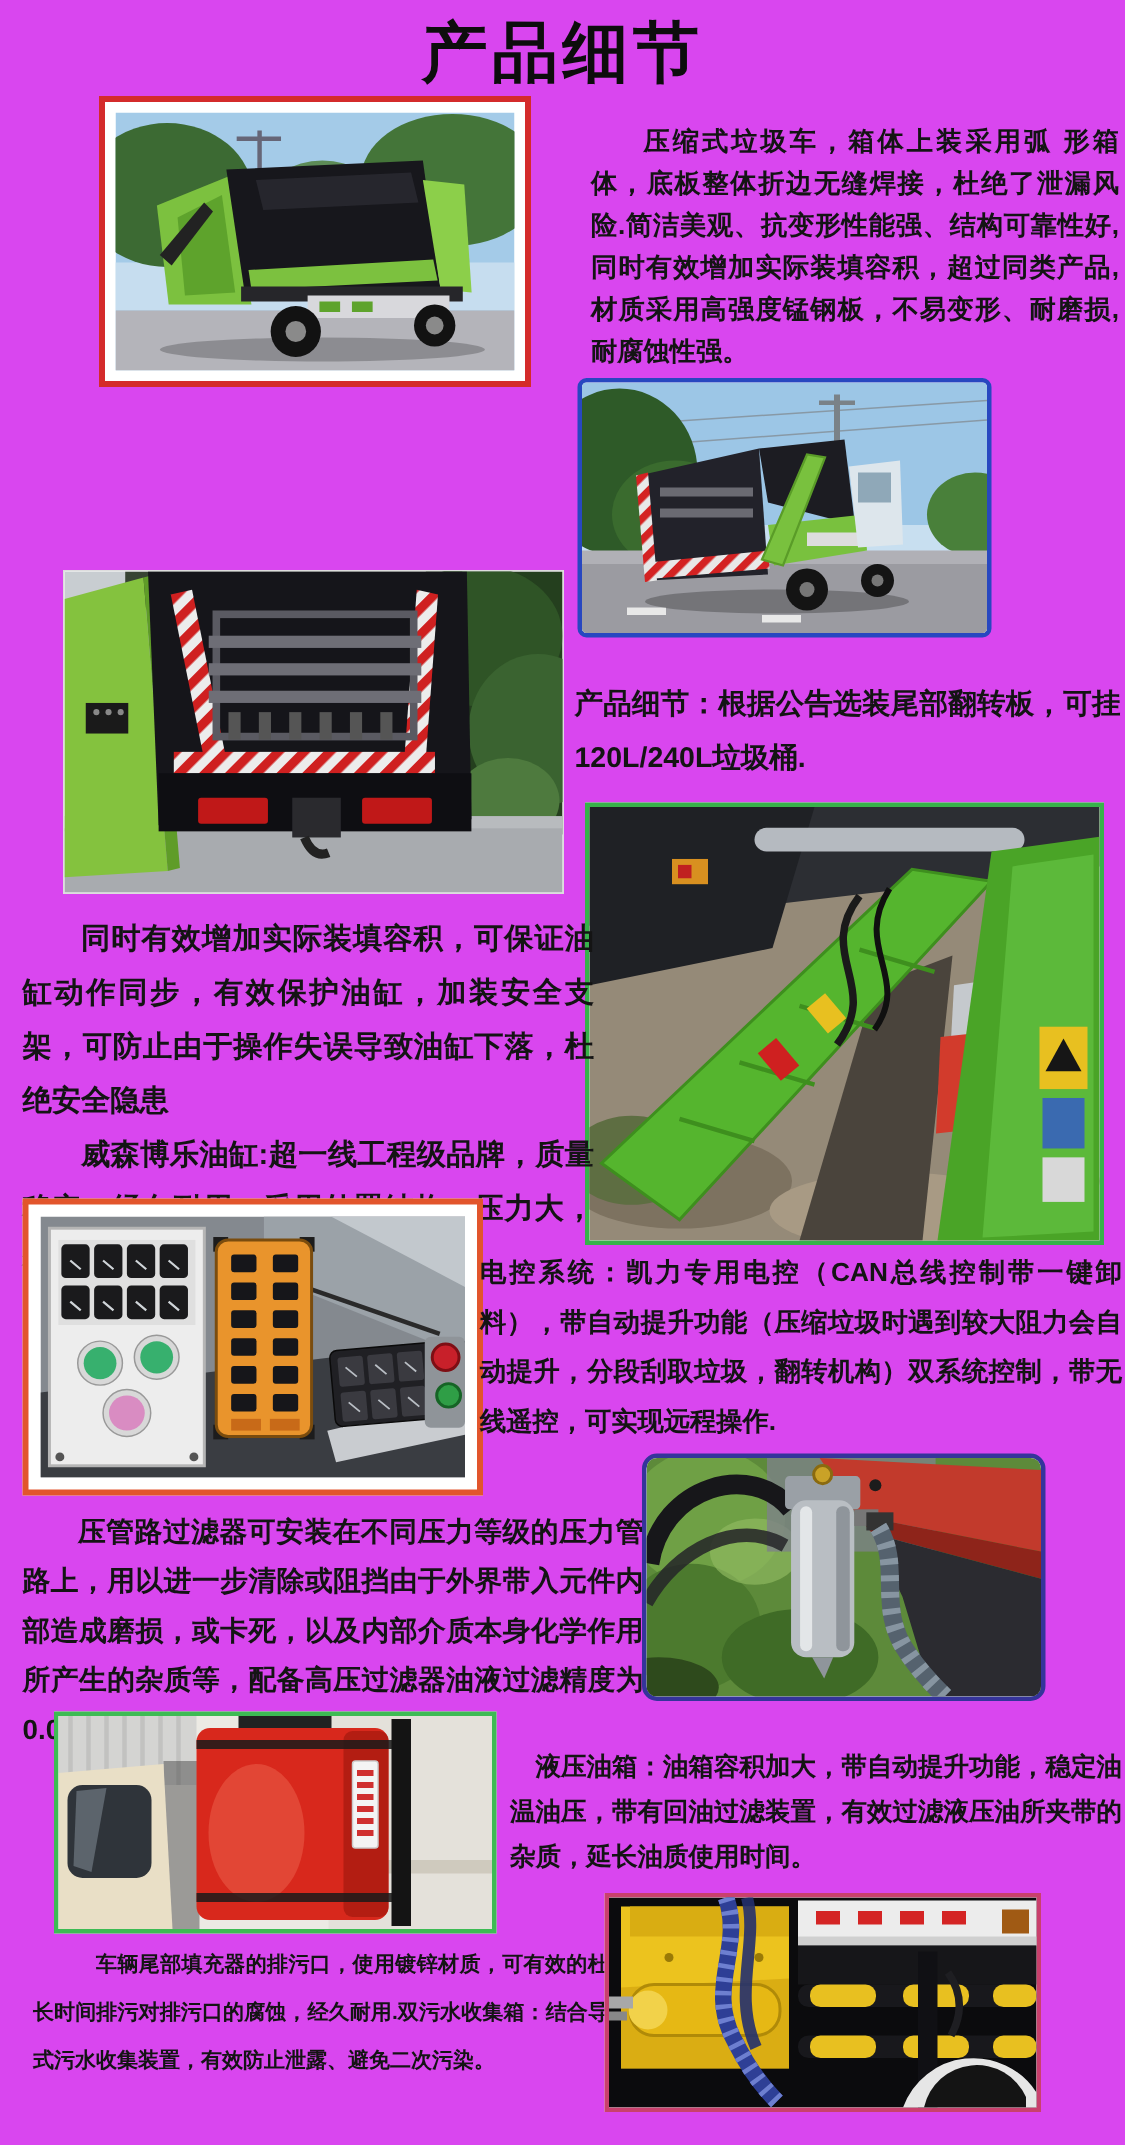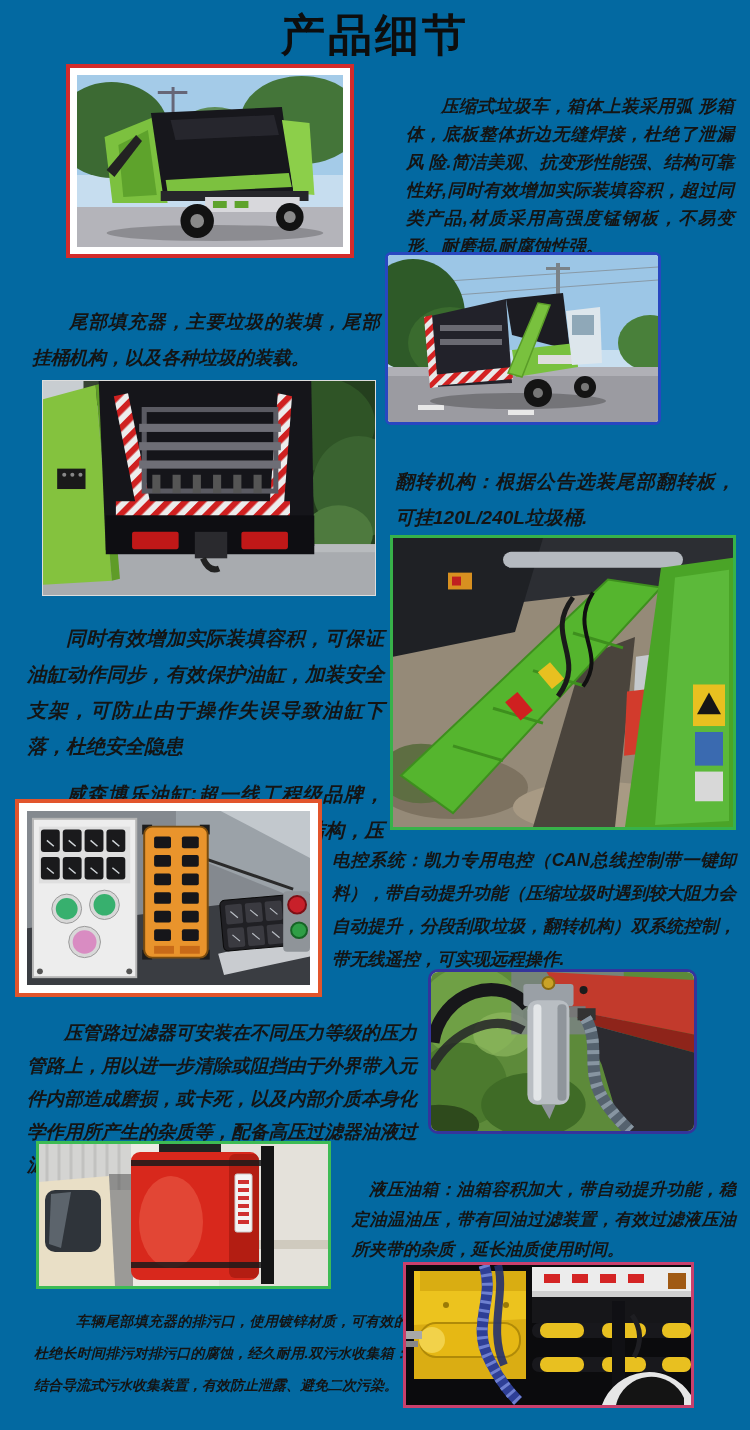--- a/index.html
+++ b/index.html
@@ -1,21 +1,21 @@
 <!DOCTYPE html>
 <html><head>
 <meta charset="utf-8">
 <style>
   html,body{margin:0;padding:0;background:#ffffff;}
-  #canvas{position:relative;width:750px;height:1430px;background:#0369a1;overflow:hidden;
+  #canvas{position:relative;width:750px;height:1430px;background:#d946ef;overflow:hidden;
           font-family:"Liberation Sans","DejaVu Sans",sans-serif;color:#111;}
   .title{position:absolute;left:0;top:6px;width:750px;text-align:center;
          font-size:44px;font-weight:bold;letter-spacing:3px;color:#0d0d0d;}
   .txt{position:absolute;font-weight:bold;color:#141414;text-align:justify;margin:0;}
-  .txt p{margin:12px;font-style:italic;}
+  .txt p{margin:0;}
   .frame{position:absolute;box-sizing:border-box;background:#fff;}
   .frame svg{display:block;width:100%;height:100%;}
   
   #t1{left:394px;top:80px;width:352px;font-size:17.5px;line-height:28px;}
   #t1 p{text-indent:2em;}
   #t2{left:20px;top:292px;width:372px;font-size:18.5px;line-height:36px;}
   #t2 p{text-indent:2em;}
   #t3{left:383px;top:452px;width:364px;font-size:19px;line-height:36px;}
   #t4{left:15px;top:608px;width:381px;font-size:19.5px;line-height:36px;}
   #t4 p{text-indent:2em;}
@@ -69,23 +69,20 @@
       <circle cx="122" cy="146" r="7" fill="#8a8a8a"></circle>
       <circle cx="216" cy="142" r="14" fill="#121212"></circle>
       <circle cx="216" cy="142" r="6" fill="#8a8a8a"></circle>
     </svg>
   </div>
 
   <div class="txt" id="t1">
     <p>压缩式垃圾车，箱体上装采用弧 形箱体，底板整体折边无缝焊接，杜绝了泄漏风 险.简洁美观、抗变形性能强、结构可靠性好,同时有效增加实际装填容积，超过同类产品,材质采用高强度锰钢板，不易变形、耐磨损,耐腐蚀性强。</p>
   </div>
 
-  <div class="txt" id="t2">
-    <p>尾部填充器，主要垃圾的装填，尾部挂桶机构，以及各种垃圾的装载。</p>
-  </div>
 
   <div class="frame" id="f2" style="border-color:#2847c0">
     <svg viewBox="0 0 270 167" preserveAspectRatio="none">
       <defs>
         <pattern id="rw2" width="10" height="10" patternUnits="userSpaceOnUse" patternTransform="rotate(45)">
           <rect width="10" height="10" fill="#e8e8e8"></rect>
             <rect width="5" height="10" fill="#d42222"></rect>
         </pattern>
       </defs>
       <rect width="270" height="167" fill="#9cc6e6"></rect>
@@ -158,21 +155,21 @@
       <rect x="72" y="118" width="172" height="14" fill="url(#rw3)"></rect>
       <rect x="62" y="132" width="206" height="38" fill="#0e0e12"></rect>
       <rect x="88" y="148" width="46" height="17" rx="2" fill="#c01818"></rect>
       <rect x="196" y="148" width="46" height="17" rx="2" fill="#c01818"></rect>
       <rect x="150" y="148" width="32" height="26" fill="#2a2a2e"></rect>
       <path d="M158,174 q6,14 16,10" stroke="#222" stroke-width="6" fill="none"></path>
     </svg>
   </div>
 
   <div class="txt" id="t3">
-    <p>翻转机构：根据公告选装尾部翻转板，可挂120L/240L垃圾桶.</p>
+    <p>产品细节：根据公告选装尾部翻转板，可挂120L/240L垃圾桶.</p>
   </div>
 
   <div class="frame" id="f4" style="border-color:#37b24a">
     <svg viewBox="0 0 340 292" preserveAspectRatio="none">
       <rect width="340" height="292" fill="#958a78"></rect>
       <ellipse cx="60" cy="252" rx="75" ry="32" fill="#7d7260"></ellipse>
       <ellipse cx="205" cy="272" rx="85" ry="26" fill="#a89a84"></ellipse>
       <ellipse cx="28" cy="238" rx="42" ry="30" fill="#5e6e42"></ellipse>
       <ellipse cx="300" cy="252" rx="40" ry="22" fill="#6b5a42"></ellipse>
       <polygon points="0,0 340,0 340,40 0,80" fill="#2c2e33"></polygon>

